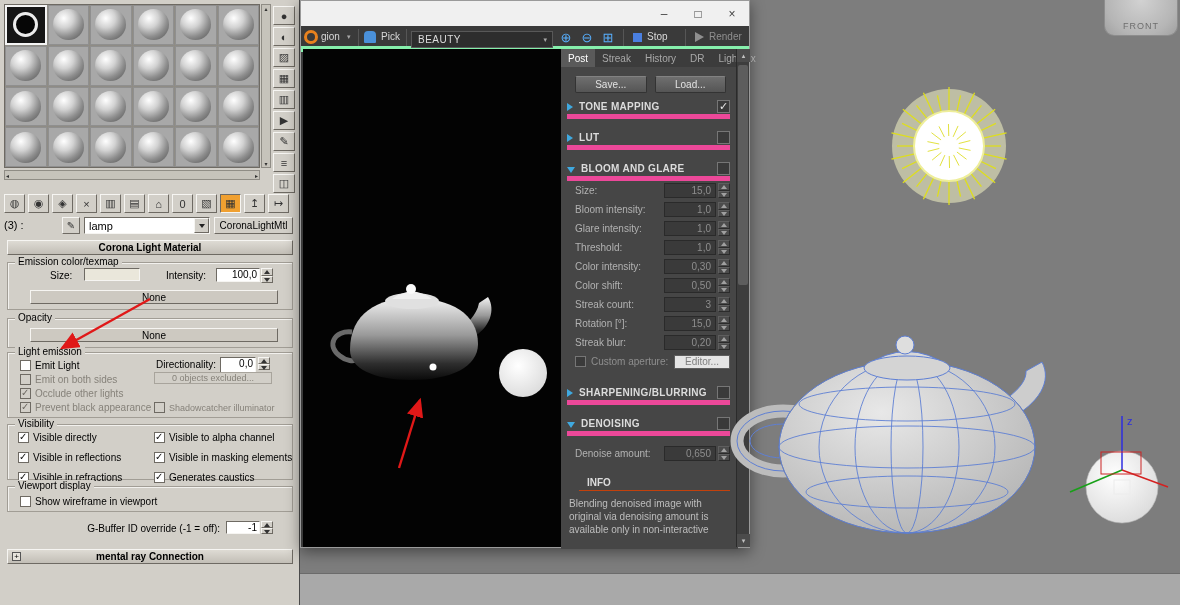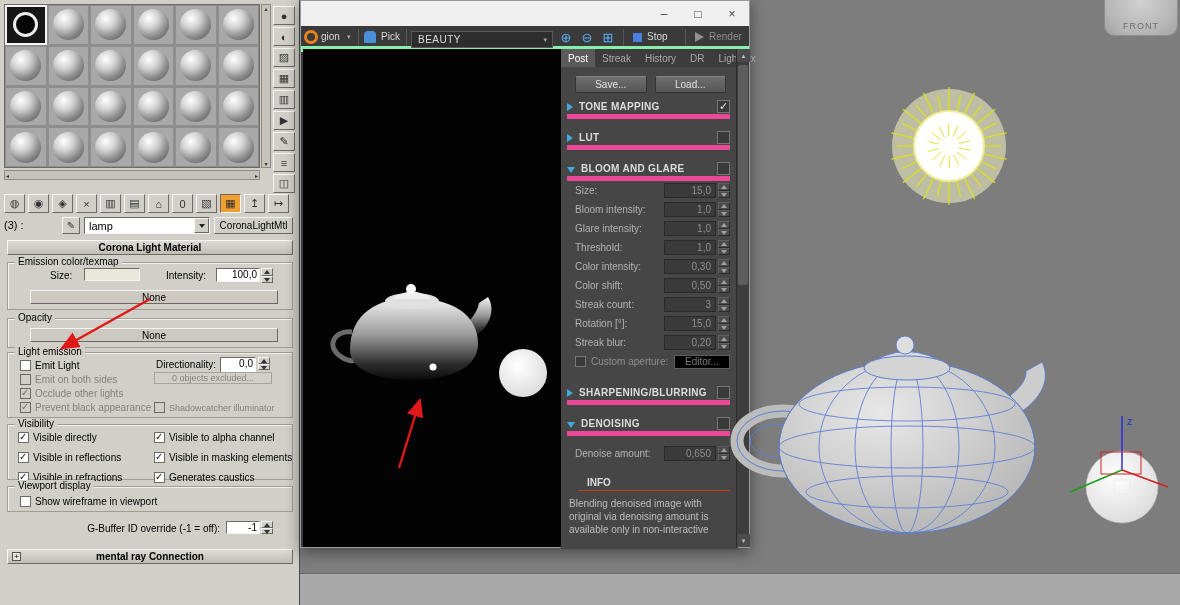--- a/index.html
+++ b/index.html
@@ -126,21 +126,21 @@
   .vcb.checked::after { content:"✓"; position:absolute; left:1px; top:-1px; font-size:11px; color:#e8e8e8; }
   .vcb.sm { width:11px; height:11px; margin-left:0; }
   .fields { margin-top:0; }
   .frow { display:flex; align-items:center; height:19px; padding:0 8px 0 14px; }
   .frow .fl { flex:1; font-size:10px; color:#b2b2b2; }
   .vbox { width:52px; height:15px; background:#3a3a3a; border:1px solid #2a2a2a; color:#8e8e8e;
     font-size:10px; text-align:right; padding:0 4px; line-height:13px; flex:none; }
   .frow .spin { margin-left:2px; }
   .carow { display:flex; align-items:center; gap:5px; height:19px; padding:0 8px 0 14px; }
   .carow .cl { font-size:10px; color:#8e8e8e; }
-  .dbtn { width:56px; height:14px; background:#000000; border:1px solid #5e5e5e; color:#7f7f7f; font-size:10px;
+  .dbtn { width:56px; height:14px; background:#e5e5e5; border:1px solid #5e5e5e; color:#7f7f7f; font-size:10px;
     display:flex; align-items:center; justify-content:center; margin-left:auto; }
   .info-h { margin:14px 8px 0 18px; padding:0 0 2px 8px; border-bottom:1px solid #c2410c; font-weight:bold; font-size:10px; color:#dcdcdc; }
   .info-t { margin:6px 10px 0 8px; font-size:10px; line-height:13px; color:#bdbdbd; }
 
   .vfb-scroll { position:absolute; right:0; top:48px; width:13px; height:498px; background:#3d3d3d; border-left:1px solid #2b2b2b; }
   .sarr { position:absolute; left:0; width:13px; height:13px; background:#4b4b4b; color:#c0c0c0; font-size:7px;
     text-align:center; line-height:13px; }
   .sarr.up { top:0; } .sarr.dn { bottom:0; }
   .sthumb { position:absolute; left:1px; top:16px; width:10px; height:220px; background:#5d5d5d; border-radius:2px; }
 

